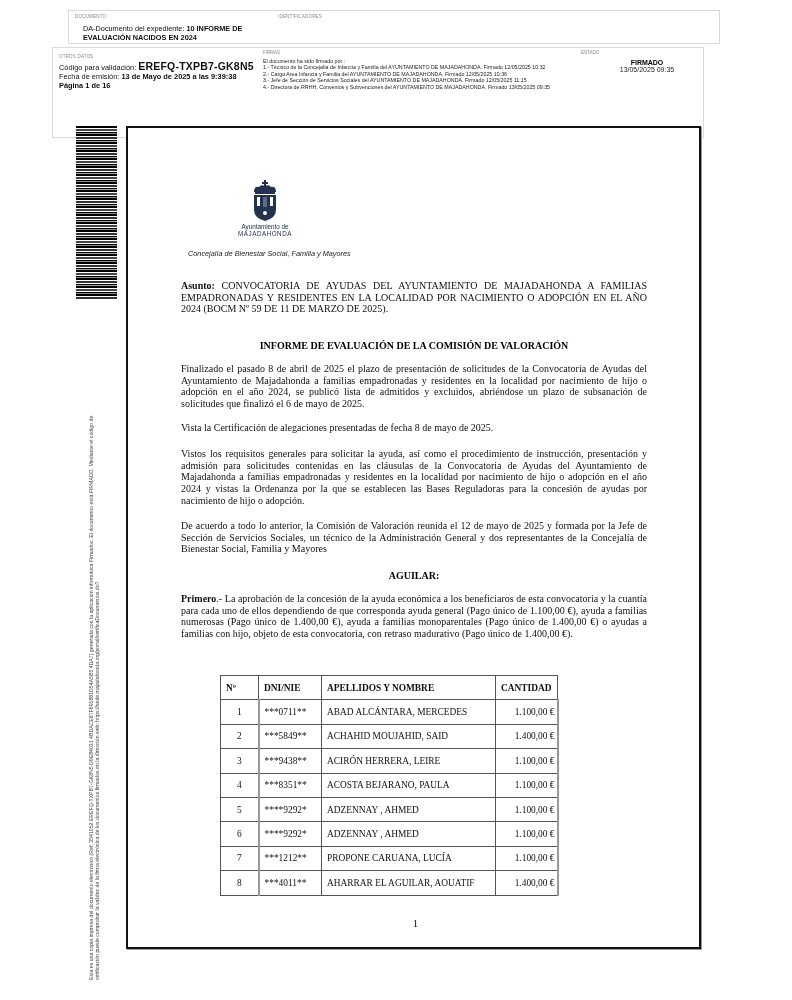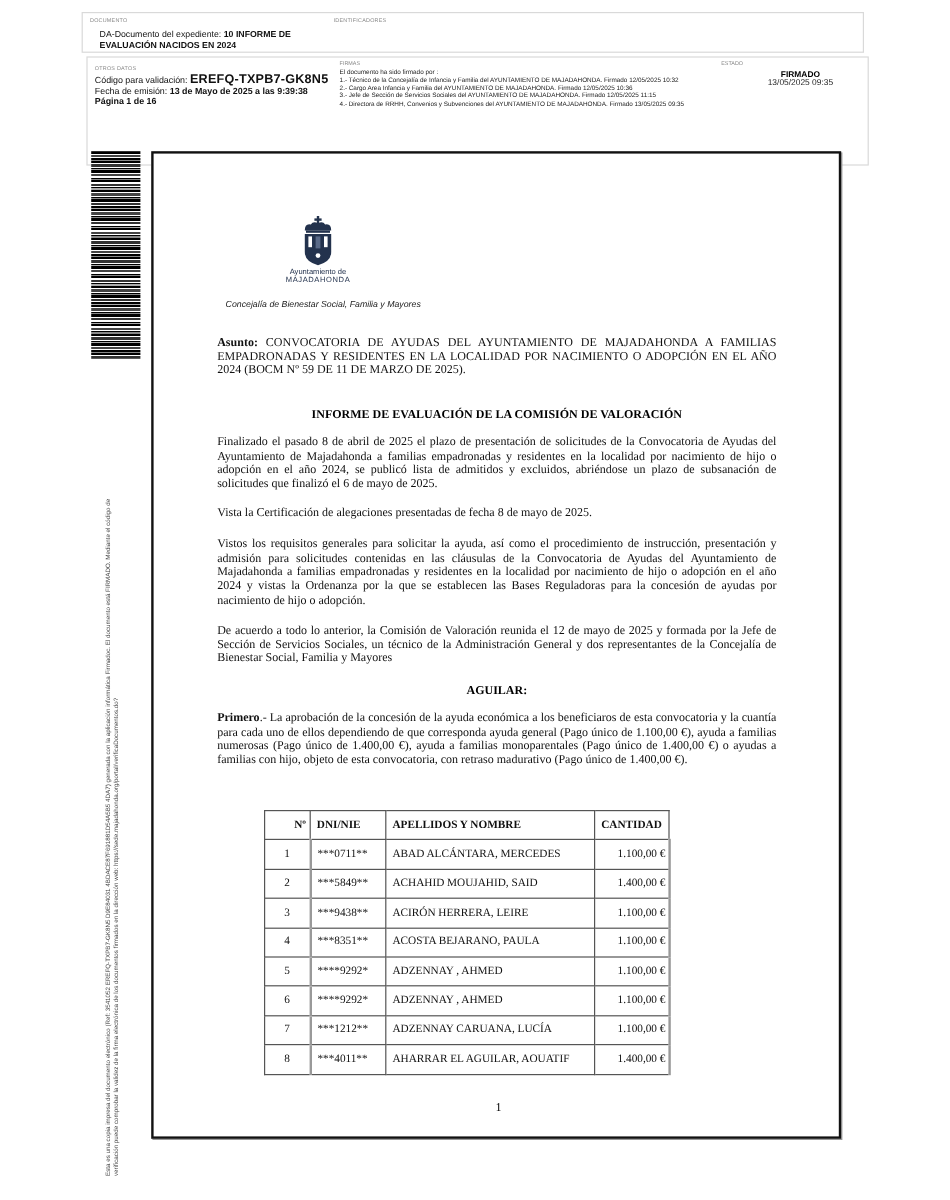--- a/index.html
+++ b/index.html
@@ -8,21 +8,21 @@
 
   
   .hbox { position: absolute; border: 1px solid #d9d9d9; background: #fff; }
   .hlabel { position: absolute; font-size: 4.5px; color: #888; letter-spacing: 0.2px; text-transform: uppercase; }
   .box-doc { left: 68px; top: 10px; width: 652px; height: 34px; }
   .box-doc .lbl-doc { left: 6px; top: 3px; }
   .box-doc .lbl-ids { left: 209px; top: 3px; }
   .doc-title { position: absolute; left: 14px; top: 13px; width: 200px; font-size: 7.3px; line-height: 9px; color: #111; }
   .doc-title b { font-weight: bold; }
 
-  .box-other { left: 72px; top: 47px; width: 652px; height: 91px; }
+  .box-other { left: 52px; top: 47px; width: 652px; height: 91px; }
   .box-other .lbl-other { left: 6px; top: 6px; }
   .other-lines { position: absolute; left: 6px; top: 14px; font-size: 7.4px; line-height: 9px; color: #111; }
   .other-lines .code { font-size: 10.5px; font-weight: bold; letter-spacing: 0.2px; }
   .firmas { position: absolute; left: 210px; top: 2px; width: 320px; font-size: 5.3px; line-height: 6.6px; color: #222; }
   .firmas .lbl { font-size: 4.5px; color: #888; text-transform: uppercase; margin-bottom: 1px; }
   .estado { position: absolute; left: 528px; top: 2px; width: 124px; }
   .estado .lbl { font-size: 4.5px; color: #888; text-transform: uppercase; }
   .estado .status { text-align: center; font-size: 7px; font-weight: bold; margin-top: 4px; padding-left: 8px; }
   .estado .date { text-align: center; font-size: 7px; color: #222; padding-left: 8px; }
 
@@ -48,21 +48,21 @@
   .body-text { position: absolute; left: 53px; width: 466px; font-family: "Liberation Serif", serif;
     font-size: 10px; line-height: 11.7px; text-align: justify; color: #111; }
   .body-text b { font-weight: bold; }
   .center-bold { position: absolute; left: 53px; width: 466px; text-align: center;
     font-family: "Liberation Serif", serif; font-size: 10px; font-weight: bold; }
 
   table.benef { position: absolute; left: 92px; top: 547px; border-collapse: collapse;
     font-family: "Liberation Serif", serif; font-size: 9.4px; color: #111; }
   table.benef th, table.benef td { border: 1px solid #555; height: 24.4px; padding: 0 3px; }
   table.benef th { font-weight: bold; font-size: 9.4px; text-align: left; padding-left: 5px; }
-  table.benef th.c-n { text-align: right; }
+  table.benef th.c-n { text-align: left; }
   table.benef td.c-n { width: 38px; text-align: center; }
   table.benef td.c-dni { width: 63px; padding-left: 5px; border-left: 2px solid #999; }
   table.benef td.c-name { width: 174px; padding-left: 5px; line-height: 10px; }
   table.benef td.c-amt { width: 62px; text-align: right; padding-right: 2px; border-right: 2px solid #999; }
   .pagenum { position: absolute; left: 0; width: 575px; top: 790px; text-align: center;
     font-family: "Liberation Serif", serif; font-size: 10px; }
 </style>
 </head>
 <body>
 
@@ -180,21 +180,21 @@
       </tr>
       <tr>
         <td class="c-n">6</td>
         <td class="c-dni">****9292*</td>
         <td class="c-name">ADZENNAY , AHMED</td>
         <td class="c-amt">1.100,00 €</td>
       </tr>
       <tr>
         <td class="c-n">7</td>
         <td class="c-dni">***1212**</td>
-        <td class="c-name">ADZENNAY CARUANA, LUCÍA</td>
+        <td class="c-name">PROPONE CARUANA, LUCÍA</td>
         <td class="c-amt">1.100,00 €</td>
       </tr>
       <tr>
         <td class="c-n">8</td>
         <td class="c-dni">***4011**</td>
         <td class="c-name">AHARRAR EL AGUILAR, AOUATIF</td>
         <td class="c-amt">1.400,00 €</td>
       </tr>
     </tbody>
   </table>

